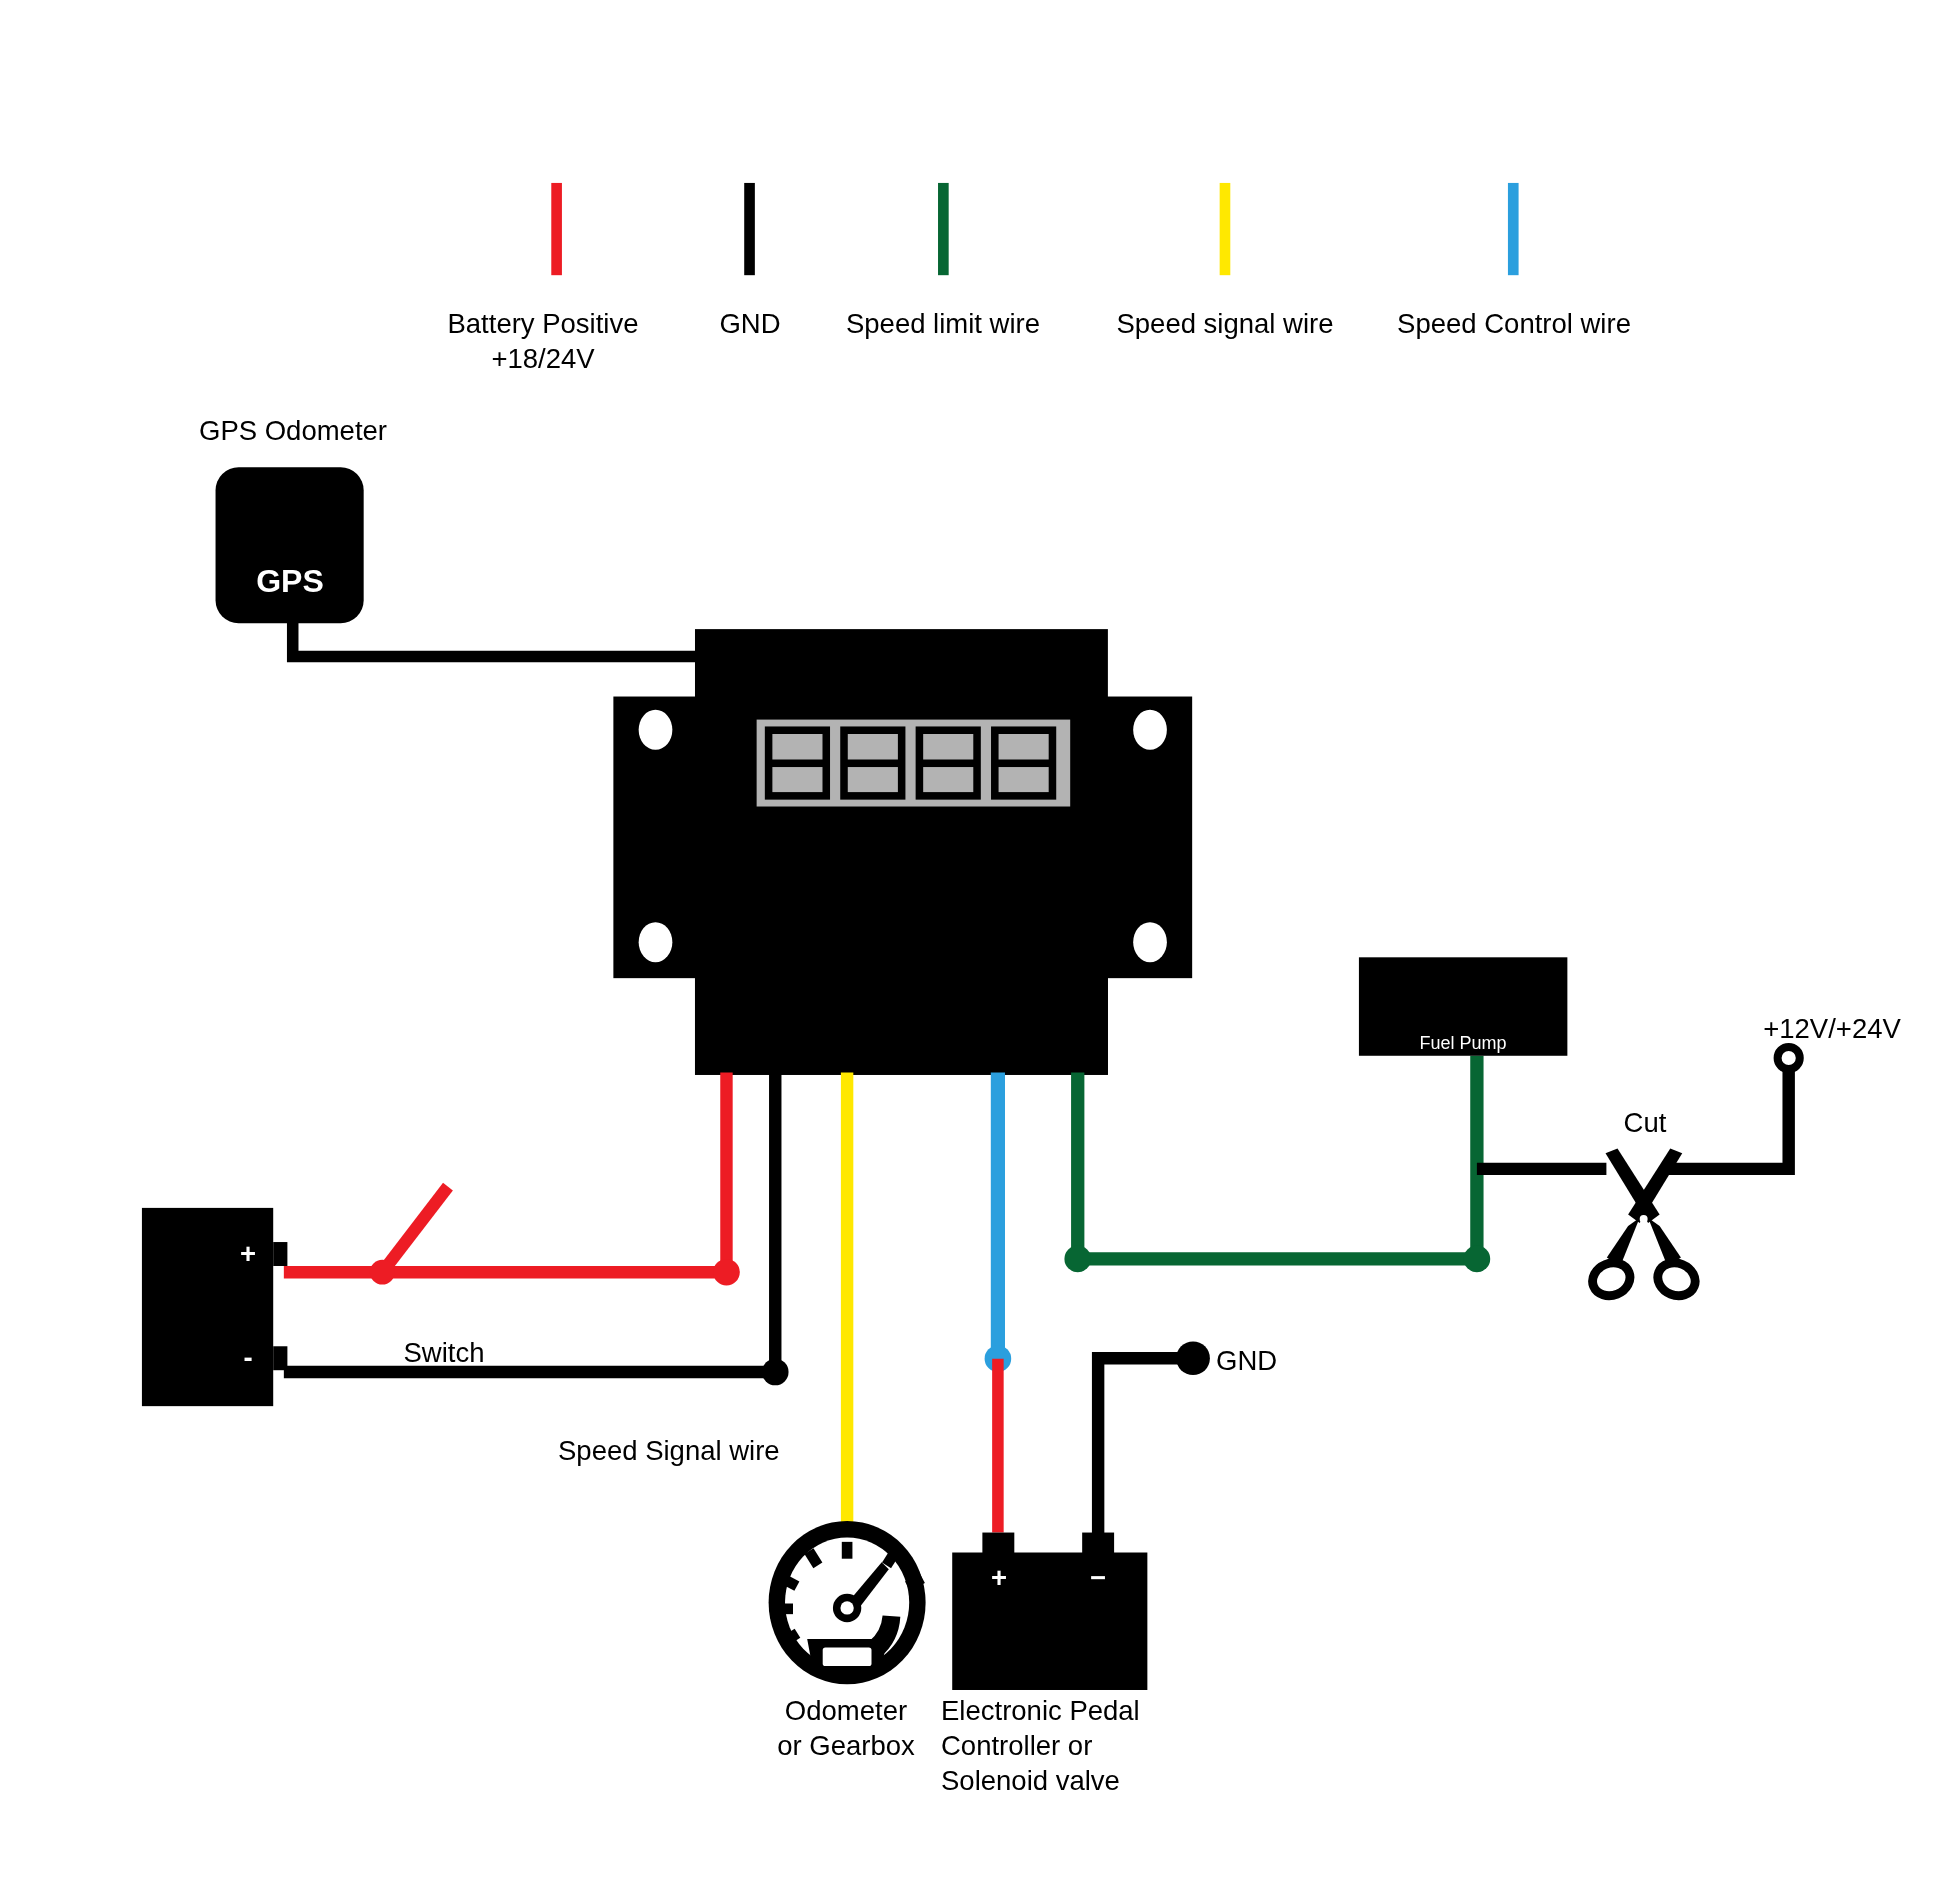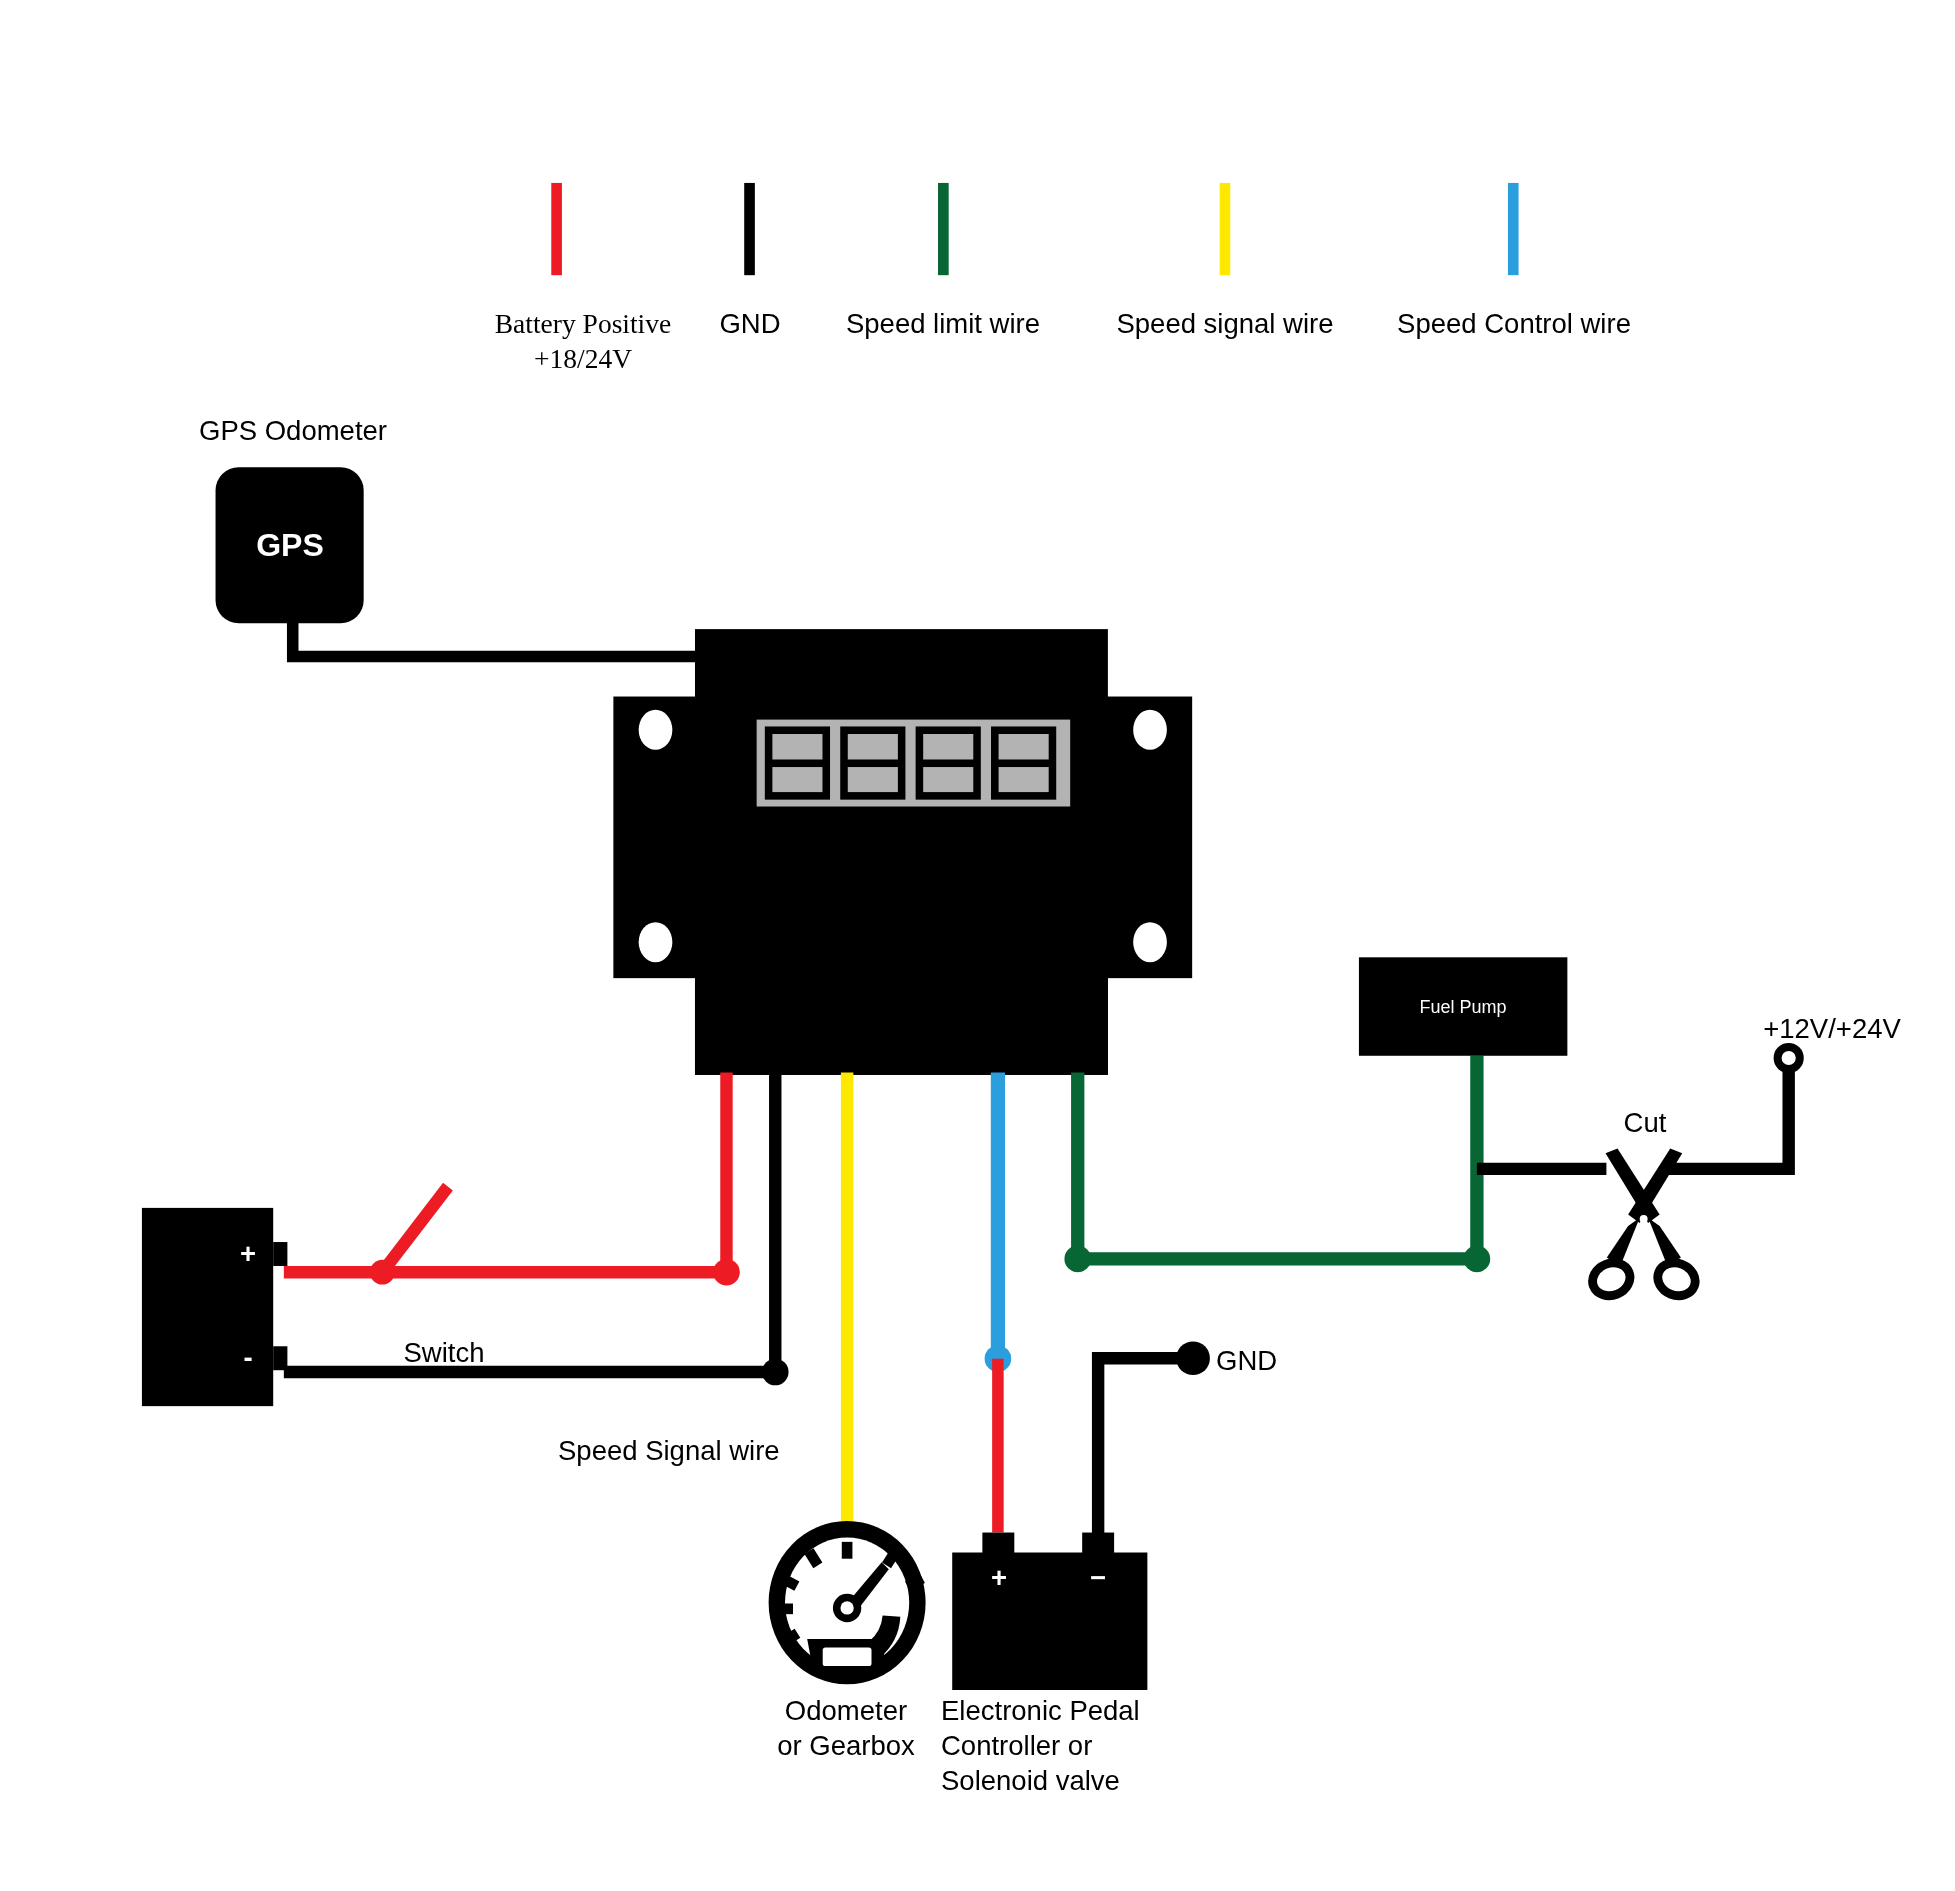--- a/index.html
+++ b/index.html
@@ -38,20 +38,21 @@
   }
   .lbl.center { transform: translateX(-50%); }
   .lbl.left { transform: none; }
   .boxtext {
     position: absolute;
     color: #ffffff;
     font-family: "Liberation Sans", sans-serif;
     font-weight: bold;
     white-space: nowrap;
     transform: translate(-50%, -50%);
+    margin-top: 36px;
   }
   .plusminus {
     position: absolute;
     color: #ffffff;
     font-family: "Liberation Sans", sans-serif;
     font-weight: bold;
     transform: translate(-50%, -50%);
   }
 </style>
 </head>
@@ -191,21 +192,21 @@
       <rect x="2147" y="3500" width="440" height="310" fill="#000000"></rect>
       <rect x="2215" y="3455" width="72" height="48" fill="#000000"></rect>
       <rect x="2440" y="3455" width="72" height="48" fill="#000000"></rect>
     </g>
 
     <path d="M 2476 3460 L 2476 3062 L 2670 3062" stroke="#000000" stroke-width="28" fill="none"></path>
     <circle cx="2690" cy="3062" r="38" fill="#000000"></circle>
 
   </svg>
 
-  <div class="lbl center" style="left:583px; top:306px;font-family:Liberation Serif, serif;">
+  <div class="lbl center" style="left:543px; top:306px;">
     <div>Battery Positive</div>
     <div>+18/24V</div>
   </div>
   <div class="lbl center" style="left:750px; top:306px;">GND</div>
   <div class="lbl center" style="left:943px; top:306px;">Speed limit wire</div>
   <div class="lbl center" style="left:1225px; top:306px;">Speed signal wire</div>
   <div class="lbl center" style="left:1514px; top:306px;">Speed Control wire</div>
 
   <div class="lbl center" style="left:293px; top:413px;">GPS Odometer</div>
   <div class="boxtext" style="left:290px; top:545px; font-size:32px;">GPS</div>

